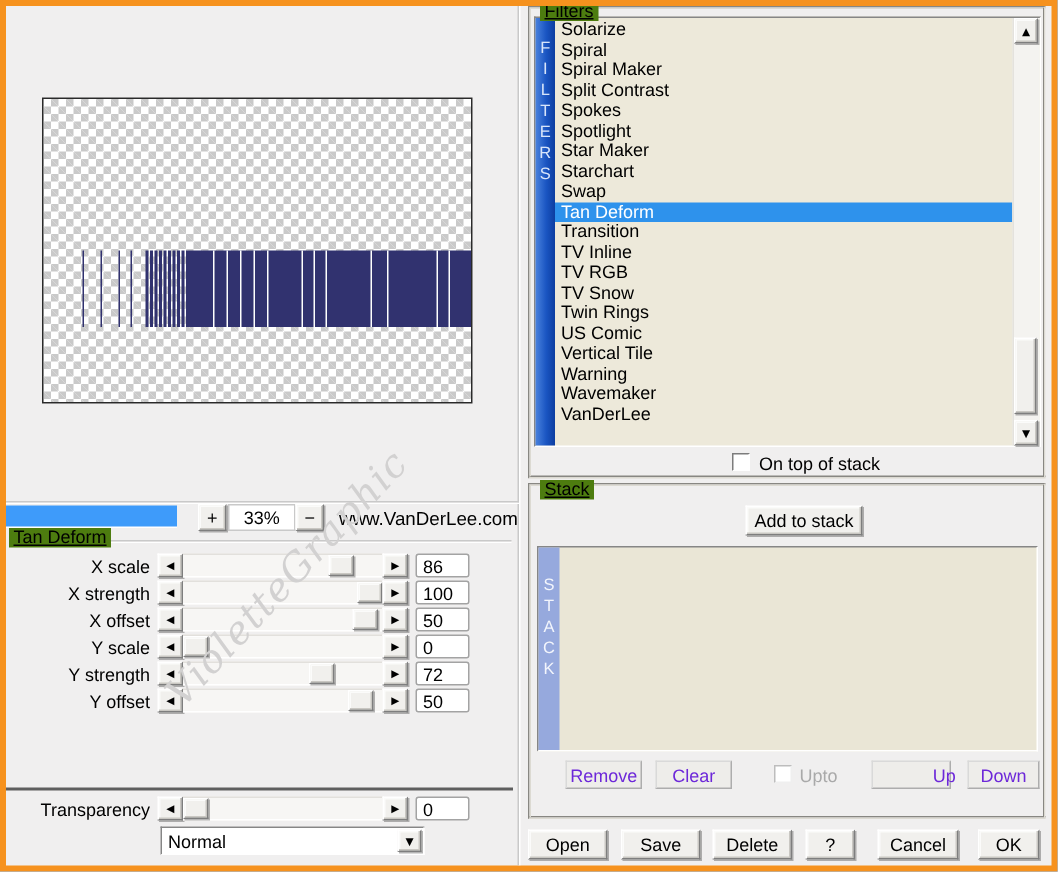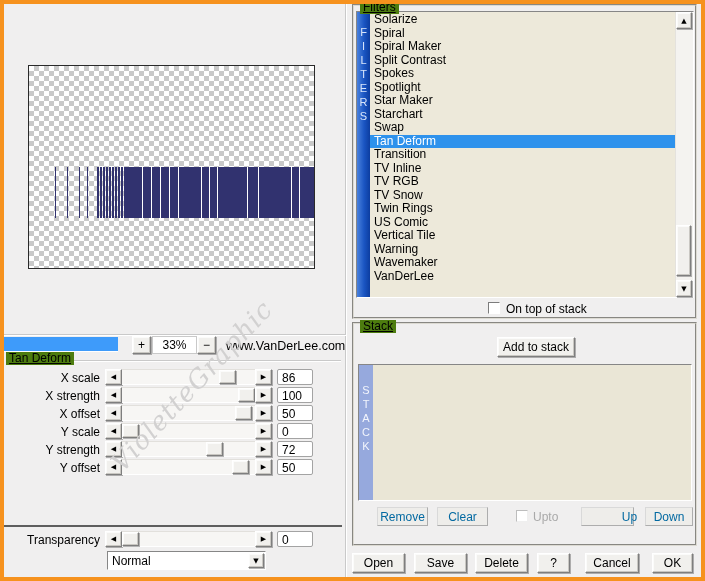--- a/index.html
+++ b/index.html
@@ -9,21 +9,21 @@
     font-family:"Liberation Sans",sans-serif;font-size:12px;color:#000;
   }
   .abs{position:absolute;}
   
   .btn3d{
     background:#F1F0ED;border:1px solid;border-color:#FFFFFF #7E7E7E #7E7E7E #FFFFFF;
     box-shadow:inset -1px -1px 0 #C9C7C2, inset 1px 1px 0 #FBFBFA, 1px 1px 0 rgba(90,90,90,.45);
     display:flex;align-items:center;justify-content:center;cursor:default;
     font-size:12px;user-select:none;box-sizing:border-box;
   }
-  .btn3d.disabled{color:#0369a1;border-color:#D9D9D9 #ADADAD #ADADAD #D9D9D9;box-shadow:none;background:#EEEDEA;}
+  .btn3d.disabled{color:#6d28d9;border-color:#D9D9D9 #ADADAD #ADADAD #D9D9D9;box-shadow:none;background:#EEEDEA;}
   .sunken{border:1px solid;border-color:#868686 #FFFFFF #FFFFFF #868686;box-sizing:border-box;}
   .groove{border:2px groove #DCDAD2;box-sizing:border-box;}
   .grouplabel{background:#4d7c0f;padding:0 3px;line-height:13px;z-index:3;text-decoration:underline;}
   .checkbox{width:12px;height:12px;background:#fff;border:1px solid;border-color:#7C7C7C #FFF #FFF #7C7C7C;box-sizing:border-box;}
   .glyph{font-family:"DejaVu Sans",sans-serif;}
   
   #preview-pane{left:0;top:0;width:341px;height:330px;background:#F0EFEF;}
   .div-v{left:341px;top:0;width:1px;height:573px;background:#C9C9C9;box-shadow:1px 0 0 #FFF;}
   .div-h{left:0;top:330px;width:342px;height:1px;background:#C9C9C9;box-shadow:0 1px 0 #FFF;}
   #preview-frame{
@@ -49,21 +49,21 @@
   .slabel{position:absolute;left:0;top:2px;width:96px;text-align:right;}
   .sarrow{position:absolute;top:0;width:17px;height:16px;}
   .sarrow span{font-size:7px;}
   .sarrow.l{left:101px;}
   .sarrow.r{left:251px;}
   .strack{position:absolute;left:118px;top:0;width:133px;height:16px;background:#F7F6F4;border-top:1px solid #E2E0DC;border-bottom:1px solid #FFF;box-sizing:border-box;}
   .sthumb{position:absolute;top:0;width:17px;height:14px;}
   .sval{position:absolute;left:273px;top:0;width:36px;height:16px;background:#fff;border:1px solid #A3A3A3;border-radius:2px;box-sizing:border-box;padding:1px 0 0 4px;}
   #separator{left:0;top:521px;width:338px;height:2px;background:#5E5E5E;}
   
-  #combo{left:103px;top:547px;width:159px;height:19px;background:#fff;border:1px solid;border-color:#868686 #FFF #FFF #868686;box-sizing:border-box;display:flex;align-items:center;}
+  #combo{left:103px;top:547px;width:176px;height:19px;background:#fff;border:1px solid;border-color:#868686 #FFF #FFF #868686;box-sizing:border-box;display:flex;align-items:center;}
   #combo-text{flex:1;padding-left:4px;}
   #combo-arrow{width:16px;height:15px;margin-right:1px;}
   #combo-arrow span{font-size:7px;}
   
   #watermark{
     left:112px;top:448px;transform:rotate(-47deg);transform-origin:0 50%;
     font-family:"DejaVu Serif",serif;font-style:italic;font-size:26px;
     color:#D2D1D1;letter-spacing:1px;z-index:4;pointer-events:none;white-space:nowrap;
   }
   

